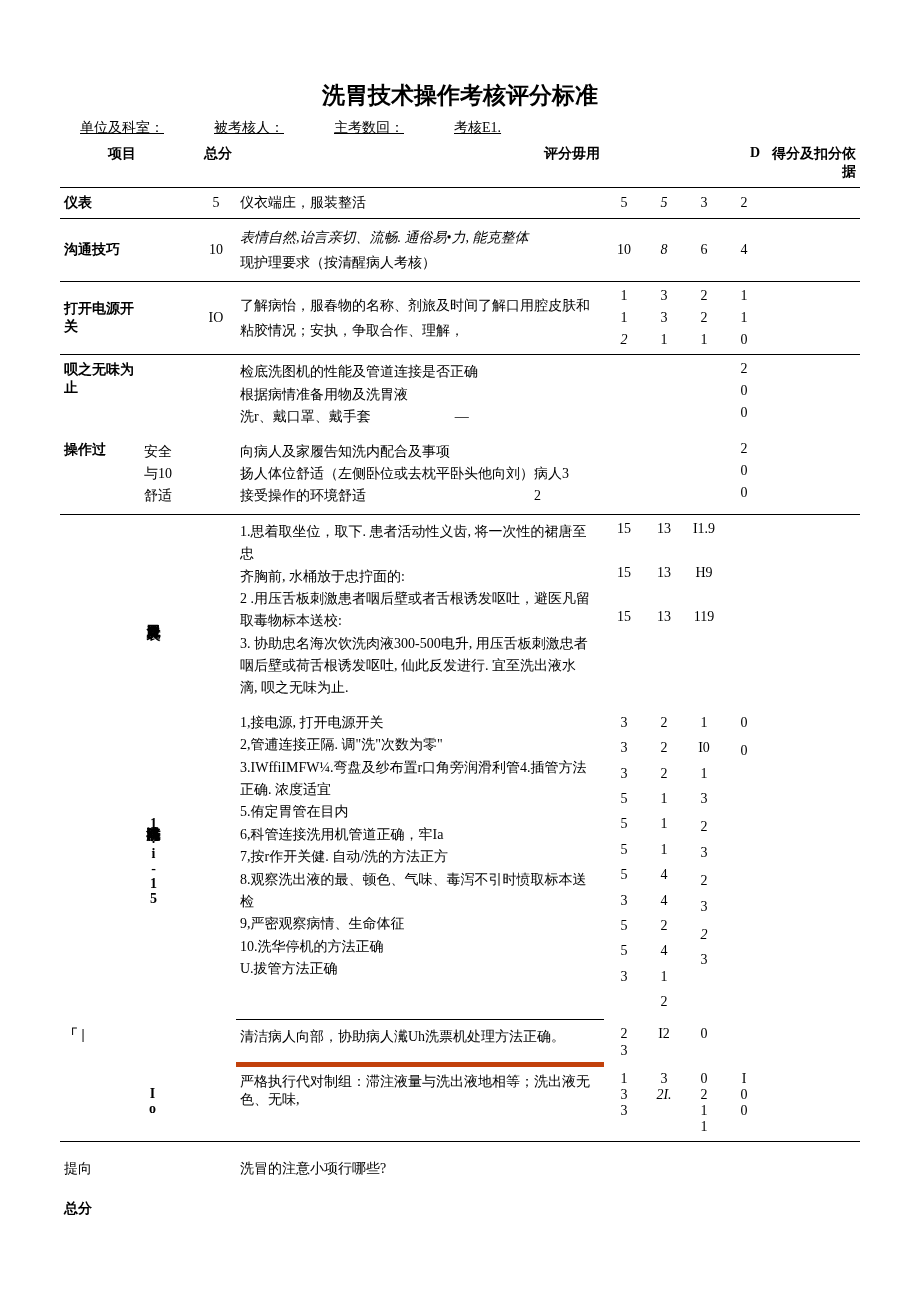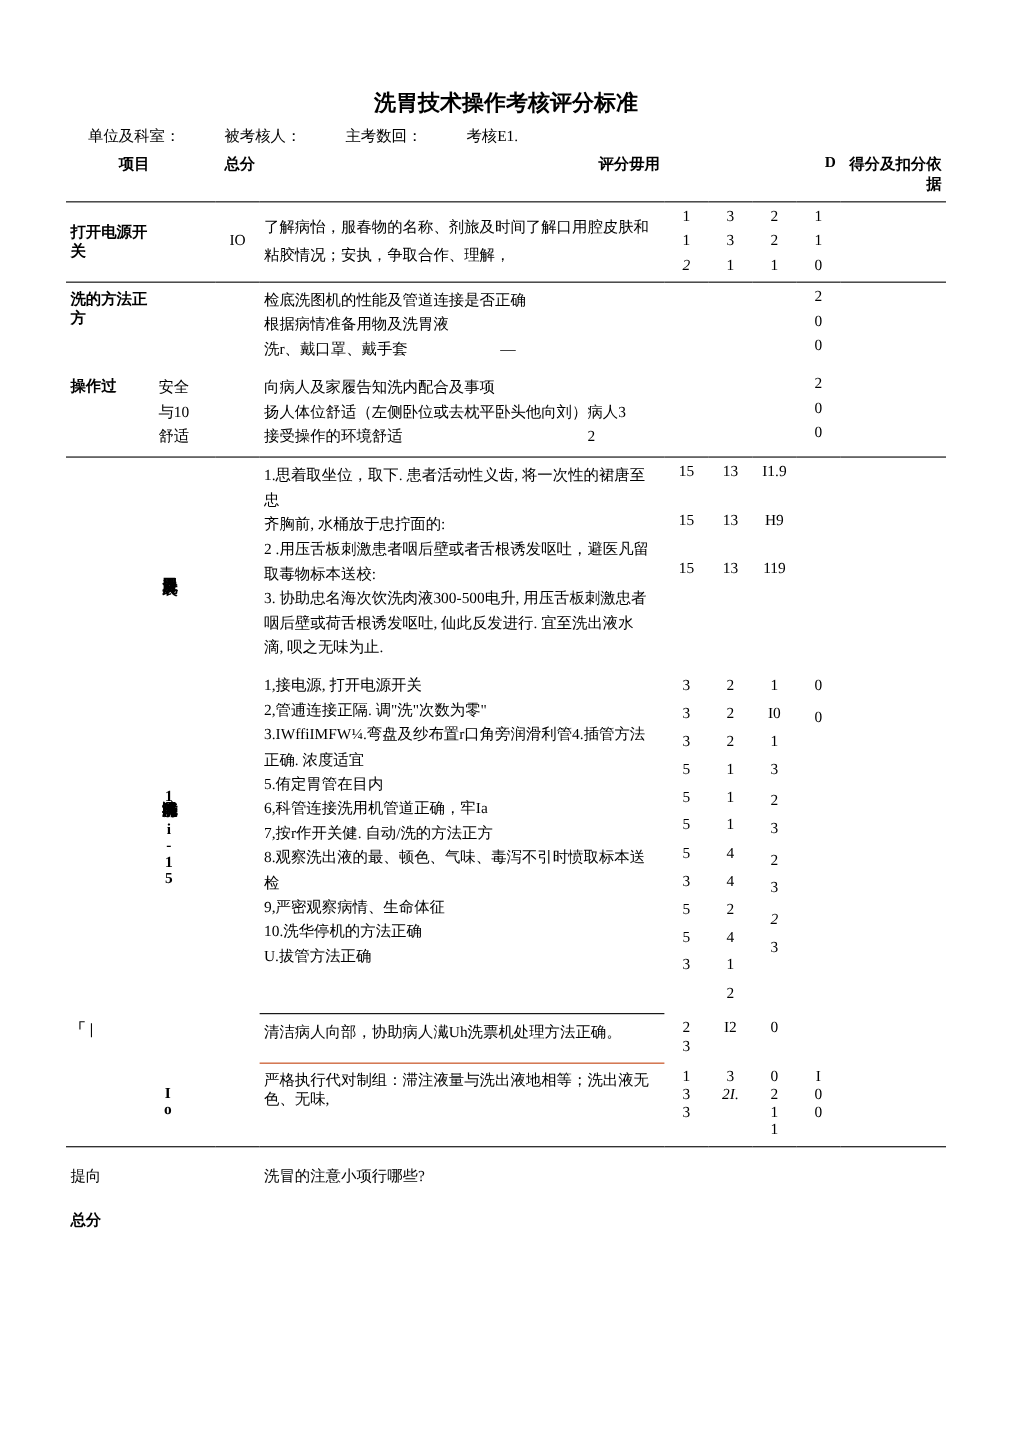--- a/index.html
+++ b/index.html
@@ -6,30 +6,31 @@
     body {
       width: 920px;
       font-family: "SimSun", "宋体", serif;
       font-size: 14px;
       color: #000;
       background: #fff;
       padding: 80px 60px;
     }
     .title {
       text-align: center;
-      font-size: 20px;
+      font-size: 23px;
       font-weight: bold;
       margin-bottom: 8px;
     }
     .header-row {
       display: flex;
-      gap: 40px;
+      gap: 50px;
       font-size: 14px;
       margin-bottom: 2px;
       padding-left: 20px;
+      text-decoration: underline;
     }
     .table {
       display: table;
       width: 100%;
       border-collapse: collapse;
     }
     .trow { display: table-row; }
     .tcell {
       display: table-cell;
       vertical-align: top;
@@ -79,21 +80,46 @@
     <div class="tcell col-sub"></div>
     <div class="tcell col-total">总分</div>
     <div class="tcell col-content">评分毋用</div>
     <div class="tcell col-a"></div>
     <div class="tcell col-b"></div>
     <div class="tcell col-c"></div>
     <div class="tcell col-d">D</div>
     <div class="tcell col-score">得分及扣分依据</div>
   </div>
 
-
+  <div class="trow vmiddle">
+    <div class="tcell col-item">仪表</div>
+    <div class="tcell col-sub"></div>
+    <div class="tcell col-total">5</div>
+    <div class="tcell col-content">仪衣端庄，服装整活</div>
+    <div class="tcell col-a">5</div>
+    <div class="tcell col-b">5</div>
+    <div class="tcell col-c">3</div>
+    <div class="tcell col-d">2</div>
+    <div class="tcell col-score"></div>
+  </div>
+
+  <div class="trow vmiddle">
+    <div class="tcell col-item">沟通技巧</div>
+    <div class="tcell col-sub"></div>
+    <div class="tcell col-total">10</div>
+    <div class="tcell col-content content-line">
+      <div class="italic">表情自然,诒言亲切、流畅. 通俗易•力, 能克整体</div>
+      <div>现护理要求（按清醒病人考核）</div>
+    </div>
+    <div class="tcell col-a">10</div>
+    <div class="tcell col-b">8</div>
+    <div class="tcell col-c">6</div>
+    <div class="tcell col-d">4</div>
+    <div class="tcell col-score"></div>
+  </div>
 
   <div class="trow vmiddle">
     <div class="tcell col-item">打开电源开关</div>
     <div class="tcell col-sub"></div>
     <div class="tcell col-total">IO</div>
     <div class="tcell col-content content-line">了解病怡，服春物的名称、剂旅及时间了解口用腔皮肤和粘胶情况；安执，争取合作、理解，</div>
     <div class="tcell col-a">
       <div class="stack">
           <span>1</span>
           <span>1</span>
@@ -118,21 +144,21 @@
       <div class="stack">
           <span>1</span>
           <span>1</span>
           <span>0</span>
         </div>
     </div>
     <div class="tcell col-score"></div>
   </div>
 
   <div class="trow no-border">
-    <div class="tcell col-item">洗的方法正方</div>
+    <div class="tcell col-item">呗之无味为止</div>
     <div class="tcell col-sub"></div>
     <div class="tcell col-total"></div>
     <div class="tcell col-content small-gap">
       <div>检底洗图机的性能及管道连接是否正确</div>
       <div>根据病情准备用物及洗胃液</div>
       <div>洗r、戴口罩、戴手套　　　　　　—</div>
     </div>
     <div class="tcell col-a"></div>
     <div class="tcell col-b"></div>
     <div class="tcell col-c"></div>
@@ -281,21 +307,21 @@
         <span>0</span>
       </div>
     </div>
     <div class="tcell col-score"></div>
   </div>
 
   <div class="trow no-border">
     <div class="tcell col-item" style="font-family:serif">「 |</div>
     <div class="tcell col-sub"></div>
     <div class="tcell col-total"></div>
-    <div class="tcell col-content" style="border-top:1px solid #000;border-bottom:1px solid #c2410c;padding:8px 4px">清洁病人向部，协助病人瀻Uh洗票机处理方法正确。</div>
+    <div class="tcell col-content" style="border-top:1px solid #000;border-bottom:5px solid #c2410c;padding:8px 4px">清洁病人向部，协助病人瀻Uh洗票机处理方法正确。</div>
     <div class="tcell col-a">
       <div class="stack" style="gap:1px">
           <span>2</span>
           <span>3</span>
         </div>
     </div>
     <div class="tcell col-b" style="font-style:normal">I2</div>
     <div class="tcell col-c">0</div>
     <div class="tcell col-d"></div>
     <div class="tcell col-score"></div>

